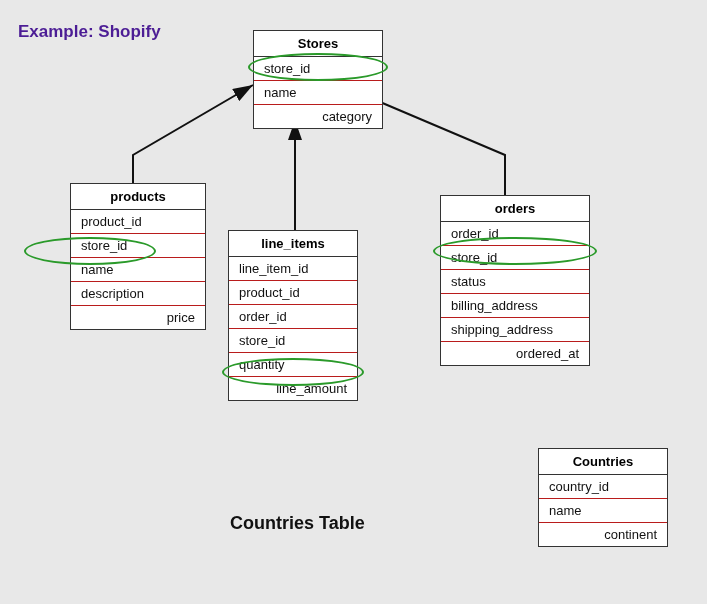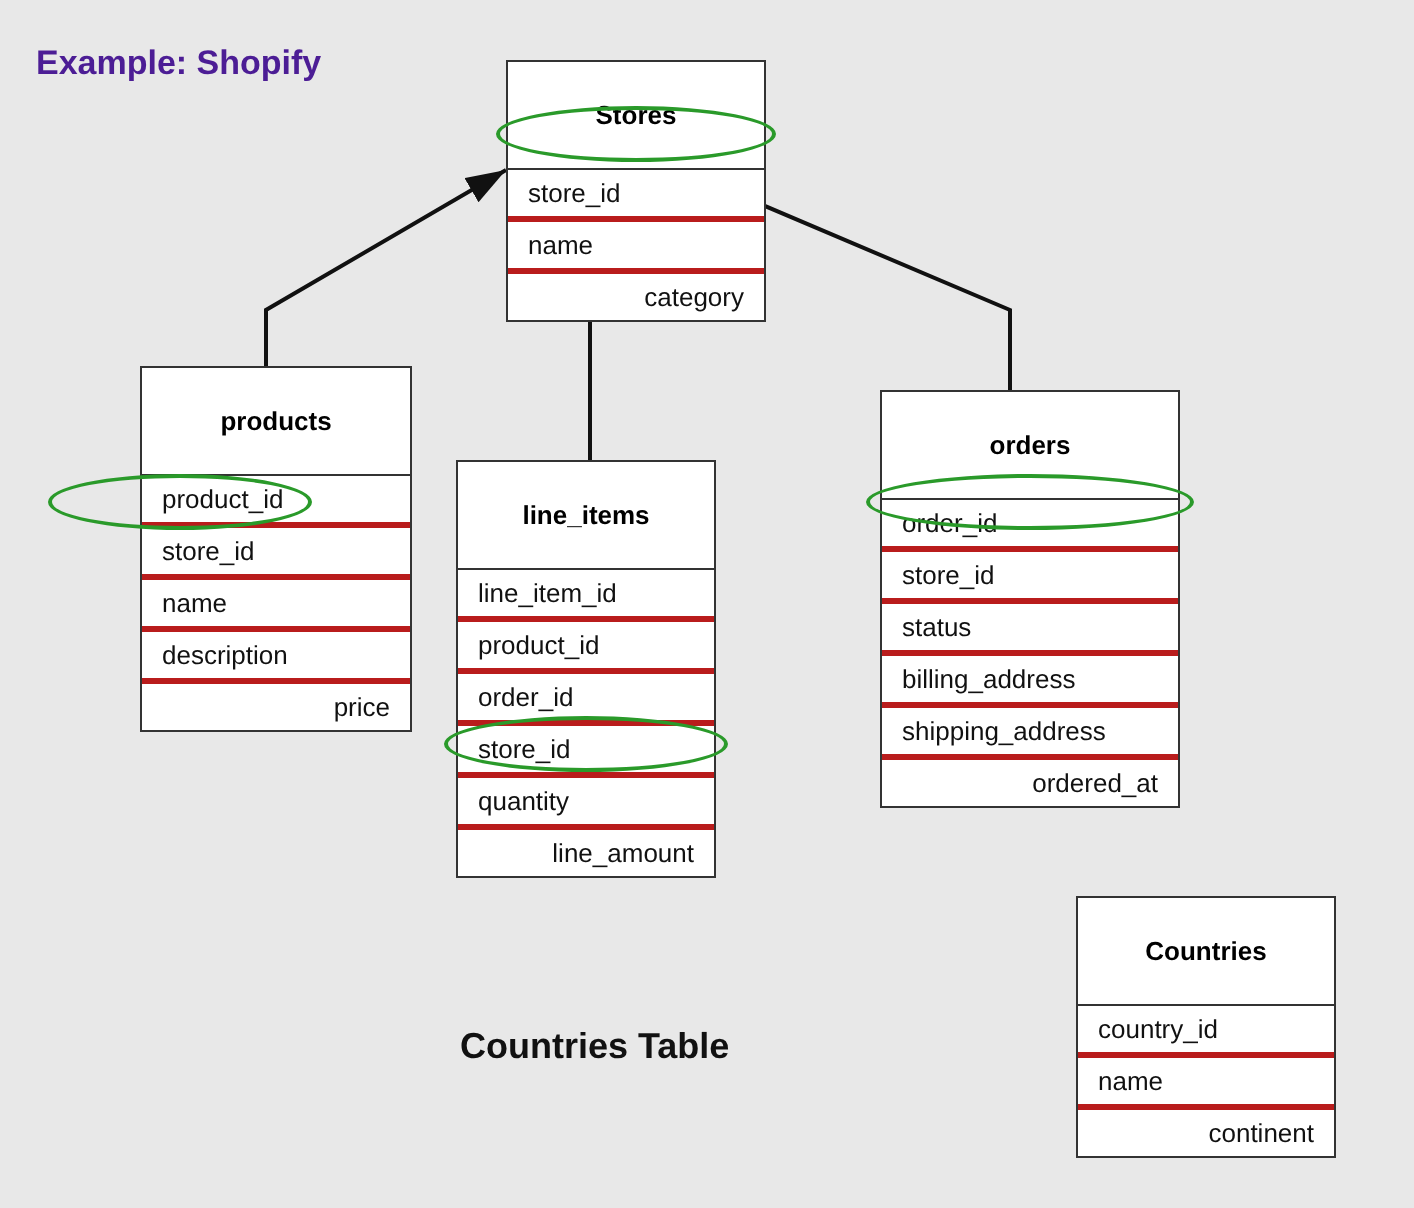--- a/index.html
+++ b/index.html
@@ -32,28 +32,28 @@
     .db-table {
       position: absolute;
       background: white;
       border: 1.5px solid #333;
     }
 
     .db-table .table-header {
       background: white;
       font-weight: bold;
       text-align: center;
-      padding: 19px 10px;
+      padding: 5px 10px;
       border-bottom: 1.5px solid #333;
       font-size: 13px;
     }
 
     .db-table .table-row {
       padding: 4px 10px;
-      border-bottom: 3px solid #b91c1c;
+      border-bottom: 1px solid #b91c1c;
       font-size: 13px;
       color: #111;
       position: relative;
     }
 
     .db-table .table-row:last-child {
       border-bottom: none;
       text-align: right;
     }
 

